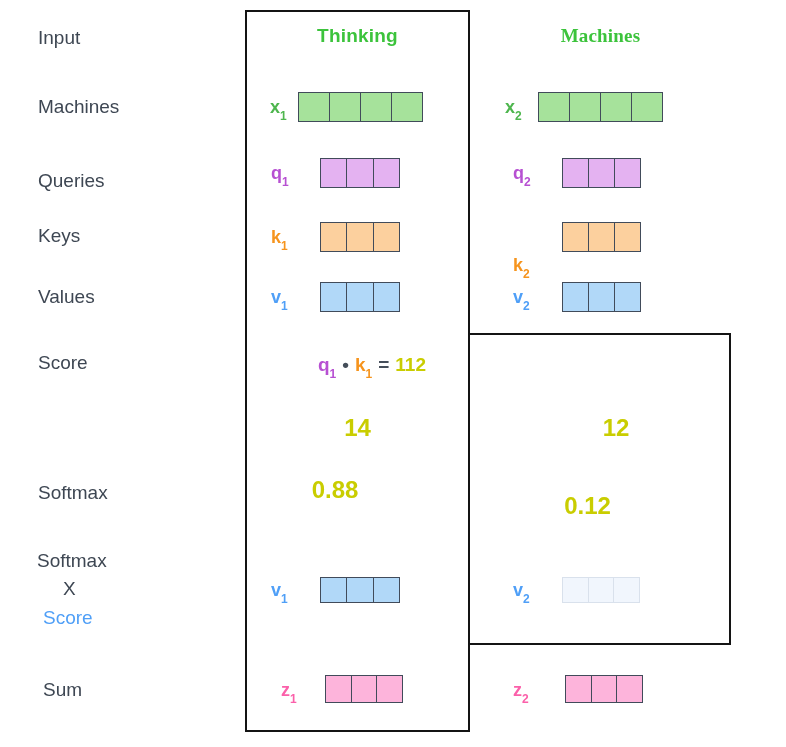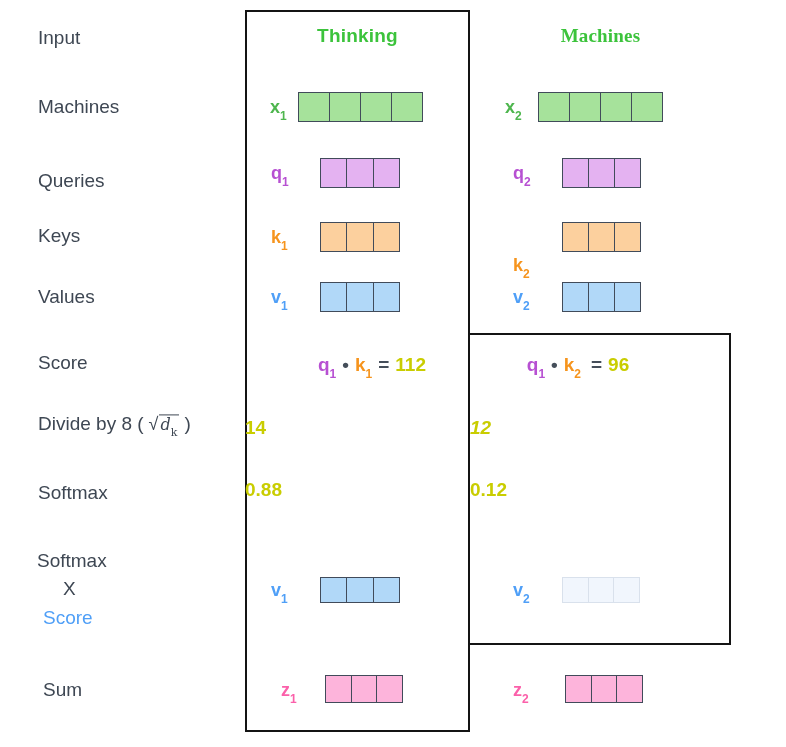--- a/index.html
+++ b/index.html
@@ -18,21 +18,21 @@
   .vec i + i{border-left:1.4px solid var(--cell_border);}
   .vec.faded{border-color:var(--faded_border); background:var(--fill_faded_blue) !important;}
   .vec.faded i + i{border-left-color:var(--faded_border);}
   .score{position:absolute; transform:translateY(-50%); text-align:center; font-size:19px; font-weight:bold; white-space:nowrap;}
   .score .tok{margin:0 3px;}
   .tok.purple{color:var(--q_purple);}
   .tok.orange{color:var(--k_orange);}
   .tok.dark{color:var(--operator_dark);}
   .tok.yellow{color:var(--value_yellow);}
   .tok.gap{margin-left:7px;}
-  .yval{position:absolute; transform:translateY(-50%); font-size:19px; font-weight:bold; color:var(--value_yellow);}
+  .yval{position:absolute; transform:translateY(-50%); text-align:center; font-size:24px; font-weight:bold; color:var(--value_yellow);}
   .math{display:inline-block; margin:0 5px; white-space:nowrap;}
   .math .rad{font-size:18px;}
   .math .radicand{border-top:1.5px solid var(--label_slate); padding:0 2px; font-family:"DejaVu Serif",serif; font-style:italic; font-size:16px;}
   .math .radicand sub{font-size:11px; font-style:normal; position:relative; bottom:-2px;}
 </style>
 </head>
 <body>
 
 <div id="stage">
 
@@ -41,23 +41,20 @@
 
   <div class="hdr" style="left:245px; top:25px; width:225px;">Thinking</div>
   <div class="hdr" style="left:470px; top:25px; width:261px;font-family:Liberation Serif, serif;">Machines</div>
 
   <div class="lbl" style="left:38px; top:38px;">Input</div>
   <div class="lbl" style="left:38px; top:107px;">Machines</div>
   <div class="lbl" style="left:38px; top:181px;">Queries</div>
   <div class="lbl" style="left:38px; top:236px;">Keys</div>
   <div class="lbl" style="left:38px; top:297px;">Values</div>
   <div class="lbl" style="left:38px; top:363px;text-align:center;">Score</div>
-  <div class="lbl" style="left:38px; top:428px;">
-    <span>Divide by 8 (</span><span class="math"><span class="rad">√</span><span class="radicand"><em>d</em><sub>k</sub></span></span><span>)</span>
-  </div>
   <div class="lbl" style="left:38px; top:493px;">Softmax</div>
   <div class="lbl" style="left:37px; top:561px;">Softmax</div>
   <div class="lbl" style="left:63px; top:589px;">X</div>
   <div class="lbl blue" style="left:43px; top:618px;">Score</div>
   <div class="lbl" style="left:43px; top:690px;">Sum</div>
 
   <div class="vlabel" style="left:270px; top:107px; color:var(--x_green);"><span>x</span><sub>1</sub></div>
   <div class="vec" style="left:298px; top:92px; width:125px; height:30px; background:var(--fill_green);">
       <i></i>
       <i></i>
@@ -107,29 +104,26 @@
   <div class="vlabel" style="left:513px; top:297px; color:var(--v_blue);"><span>v</span><sub>2</sub></div>
   <div class="vec" style="left:562px; top:282px; width:79px; height:30px; background:var(--fill_blue);">
       <i></i>
       <i></i>
       <i></i>
     </div>
 
   <div class="score" style="left:245px; top:365px; width:254px;">
     <span class="tok purple"><span>q</span><sub>1</sub></span><span class="tok dark">•</span><span class="tok orange"><span>k</span><sub>1</sub></span><span class="tok dark">=</span><span class="tok yellow">112</span>
   </div>
-  <div class="score" style="left:448px; top:365px; width:260px;">
-    <span class="tok purple"><span>q</span><sub>1</sub></span><span class="tok dark">•</span><span class="tok orange"><span>k</span><sub>2</sub></span><span class="tok dark gap">=</span><span class="tok yellow">96</span>
-  </div>
 
   <div class="yval" style="left:245px; top:428px; width:225px;">14</div>
-  <div class="yval" style="left:470px; top:428px; width:292px;font-style:italic;">12</div>
+  <div class="yval" style="left:470px; top:428px; width:292px;">12</div>
 
   <div class="yval" style="left:245px; top:490px; width:180px;">0.88</div>
-  <div class="yval" style="left:470px; top:490px; width:235px;">0.12</div>
+  <div class="yval" style="left:470px; top:506px; width:235px;">0.12</div>
 
   <div class="vlabel" style="left:271px; top:590px; color:var(--v_blue);"><span>v</span><sub>1</sub></div>
   <div class="vec" style="left:320px; top:577px; width:80px; height:26px; background:var(--fill_blue);">
       <i></i>
       <i></i>
       <i></i>
     </div>
   <div class="vlabel" style="left:513px; top:590px; color:var(--v_blue);"><span>v</span><sub>2</sub></div>
   <div class="vec faded" style="left:562px; top:577px; width:78px; height:26px;">
       <i></i>

